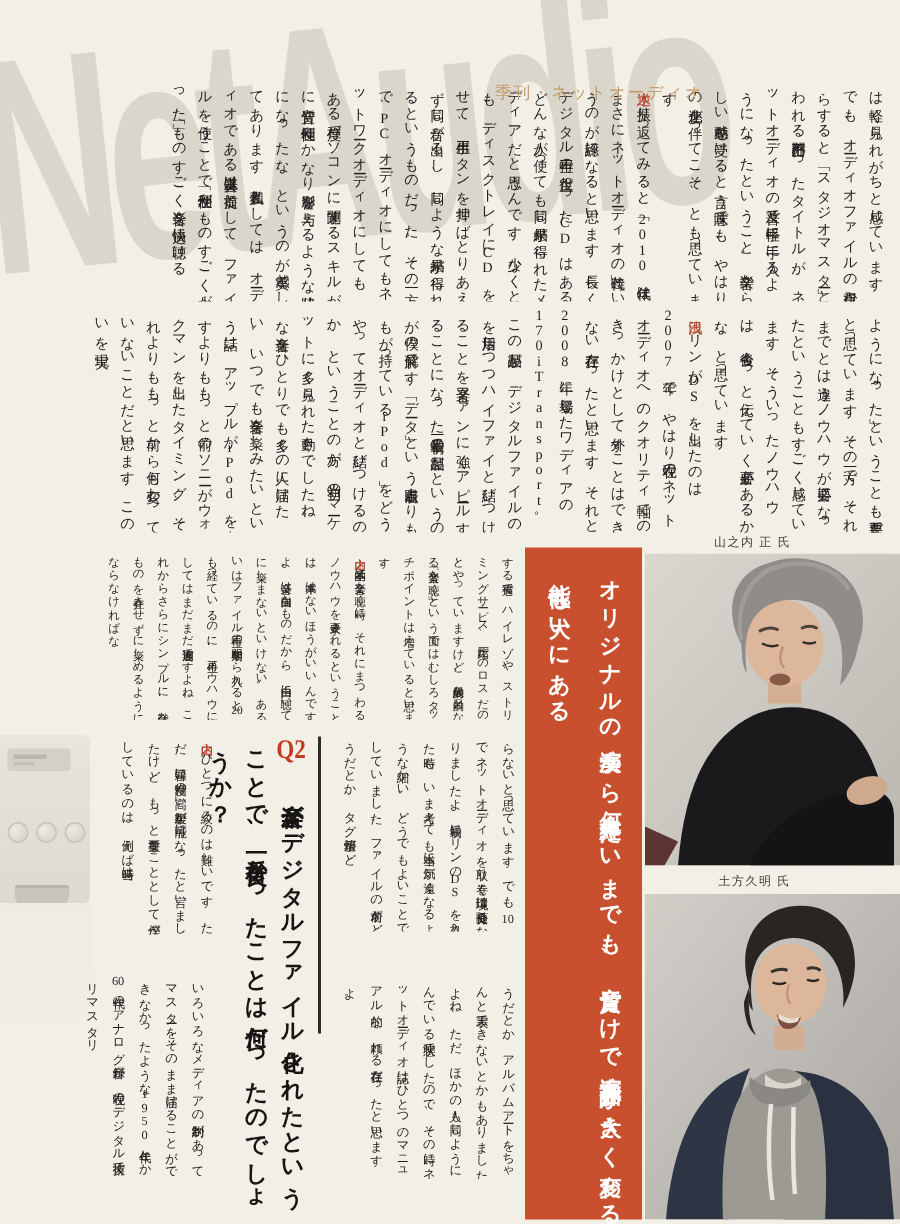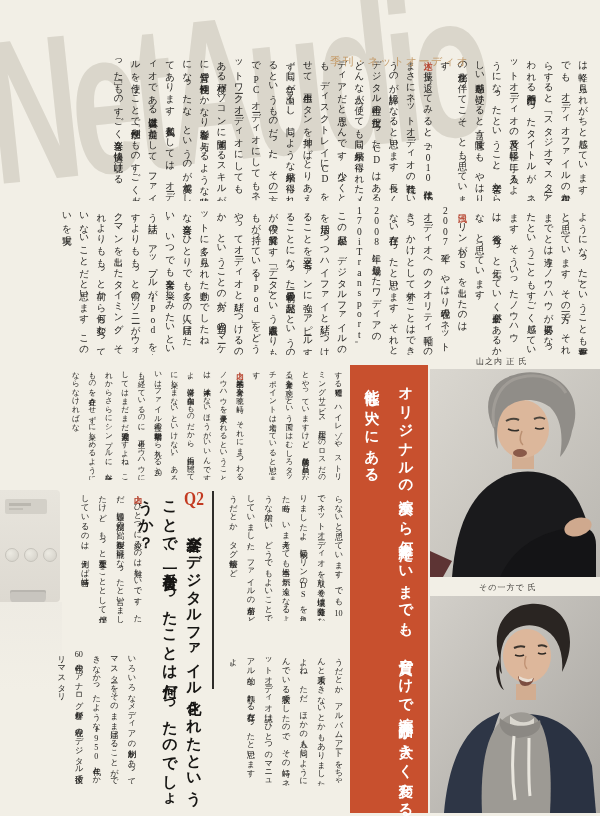--- a/index.html
+++ b/index.html
@@ -116,21 +116,21 @@
       <path d="M64,58 C60,34 70,12 92,8 C110,4 128,10 136,24" fill="none" stroke="#a6a39d" stroke-width="3" opacity="0.7"></path>
       <path d="M76,52 q7,-4 13,-1" stroke="#4a443c" stroke-width="2" fill="none"></path>
       <path d="M104,50 q6,-3 11,0" stroke="#4a443c" stroke-width="2" fill="none"></path>
       <path d="M78,60 q6,3 11,1" stroke="#322e29" stroke-width="1.6" fill="none"></path>
       <path d="M105,59 q5,2 9,0" stroke="#322e29" stroke-width="1.6" fill="none"></path>
       <path d="M92,62 q-4,10 1,14" stroke="#bb9072" stroke-width="1.5" fill="none"></path>
       <ellipse cx="90" cy="84" rx="7" ry="4" fill="#8a5a49"></ellipse>
     </svg>
   </div>
 
-  <div class="caption cap2">その一方で 氏</div>
+  <div class="caption cap2">土方久明 氏</div>
 
   <div class="photo photo2">
     <svg viewBox="0 0 170 217">
       <defs>
         <linearGradient id="w2" x1="0" y1="0" x2="1" y2="1">
           <stop offset="0" stop-color="#d2cfc9"></stop>
             <stop offset="1" stop-color="#a9a6a1"></stop>
         </linearGradient>
       </defs>
       <rect width="170" height="217" fill="url(#w2)"></rect>

